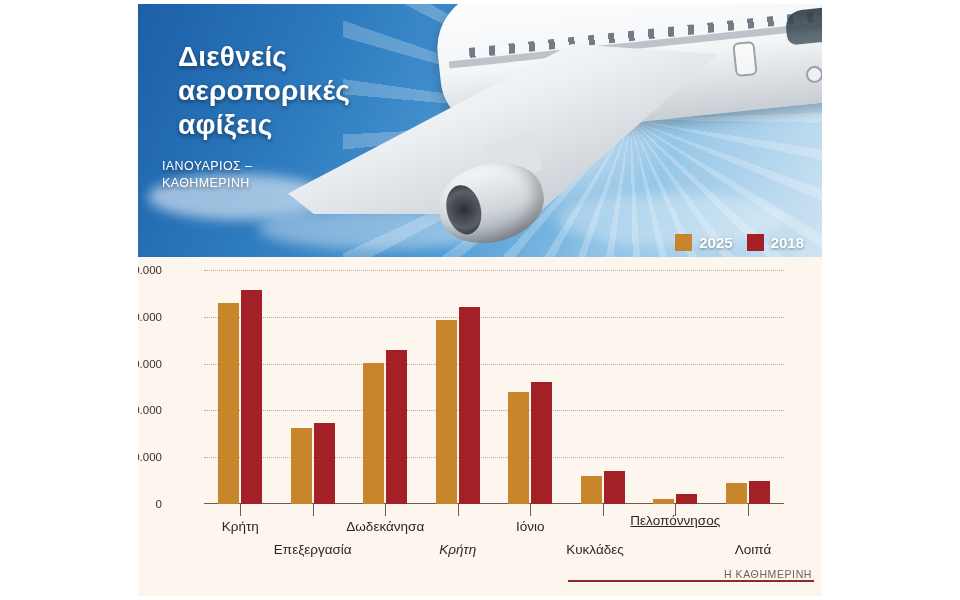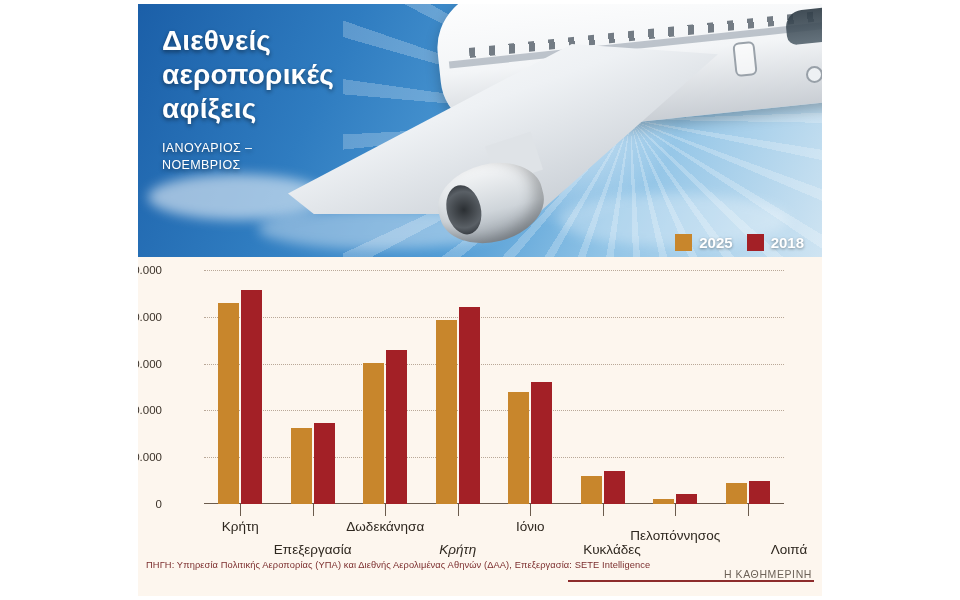--- a/index.html
+++ b/index.html
@@ -190,21 +190,21 @@
     top: 20px;
     width: 280px;
     color: #ffffff;
     text-shadow: 0 2px 4px rgba(0,0,0,0.45);
   }
   #hero-title {
     font-size: 28px;
     font-weight: bold;
     line-height: 1.22;
     letter-spacing: 0.2px;
-    margin: 0;
+    margin: 16px;
     white-space: pre-line;
   }
   #hero-sub {
     margin-top: 14px;
     font-size: 12.5px;
     line-height: 1.35;
     letter-spacing: 0.4px;
     white-space: pre-line;
   }
 
@@ -359,21 +359,21 @@
 
       <div class="wing"></div>
       <div class="pylon"></div>
       <div class="engine"></div>
 
       <div id="hero-text">
         <h1 id="hero-title">Διεθνείς
 αεροπορικές
 αφίξεις</h1>
         <div id="hero-sub">ΙΑΝΟΥΑΡΙΟΣ –
-ΝΟΕΜΒΡΙΟΣ</div>
+ΚΑΘΗΜΕΡΙΝΗ</div>
       </div>
 
       <div id="legend">
         <div class="legend-item">
           <span class="legend-swatch" style="background: rgb(200, 134, 44);"></span>
           <span>2025</span>
         </div>
         <div class="legend-item">
           <span class="legend-swatch" style="background: rgb(163, 32, 38);"></span>
           <span>2018</span>
@@ -441,23 +441,22 @@
               <div class="tickmark" style="left: 36.25px;"></div>
             </div>
           </div>
       </div>
       <div id="xlabels">
           <div class="xlabel" style="left: 102.25px; top: 262px;">Κρήτη</div>
           <div class="xlabel" style="left: 174.75px; top: 285px;">Επεξεργασία</div>
           <div class="xlabel" style="left: 247.25px; top: 262px;">Δωδεκάνησα</div>
           <div class="xlabel" style="left: 319.75px; top: 285px; font-style: italic;">Κρήτη</div>
           <div class="xlabel" style="left: 392.25px; top: 262px;">Ιόνιο</div>
-          <div class="xlabel" style="left: 474px; top: 285px;">Κυκλάδες</div>
-          <div class="xlabel" style="left: 537.25px; top: 271px;">Πελοπόννησος</div>
-          <div class="xlabel" style="left: 615px; top: 285px; margin-left: 36px;">Λοιπά</div>
+          <div class="xlabel" style="left: 457px; top: 285px;">Κυκλάδες</div>
+          <div class="xlabel" style="left: 537.25px; top: 256px; text-decoration: underline;">Πελοπόννησος</div>
+          <div class="xlabel" style="left: 615px; top: 285px;">Λοιπά</div>
         </div>
     </div>
 
-    <div id="source">ΠΗΓΗ: Υπηρεσία Πολιτικής Αεροπορίας (ΥΠΑ) και Διεθνής Αερολιμένας Αθηνών (ΔΑΑ), Επεξεργασία: SETE Intelligence</div>
     <div id="footrule"></div>
     <div id="brand">Η ΚΑΘΗΜΕΡΙΝΗ</div>
   </div>
 </div>
 
 </body></html>

